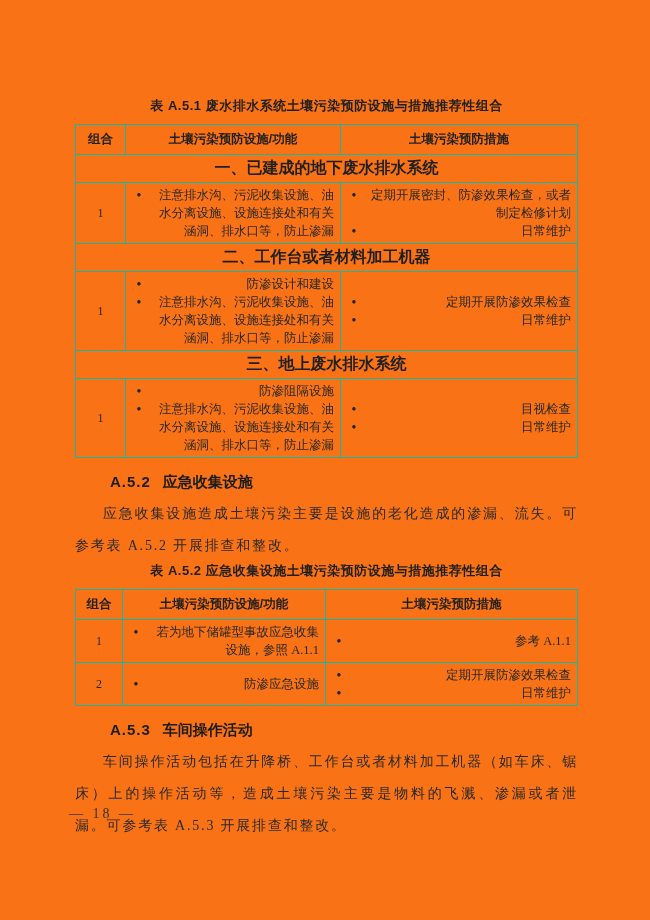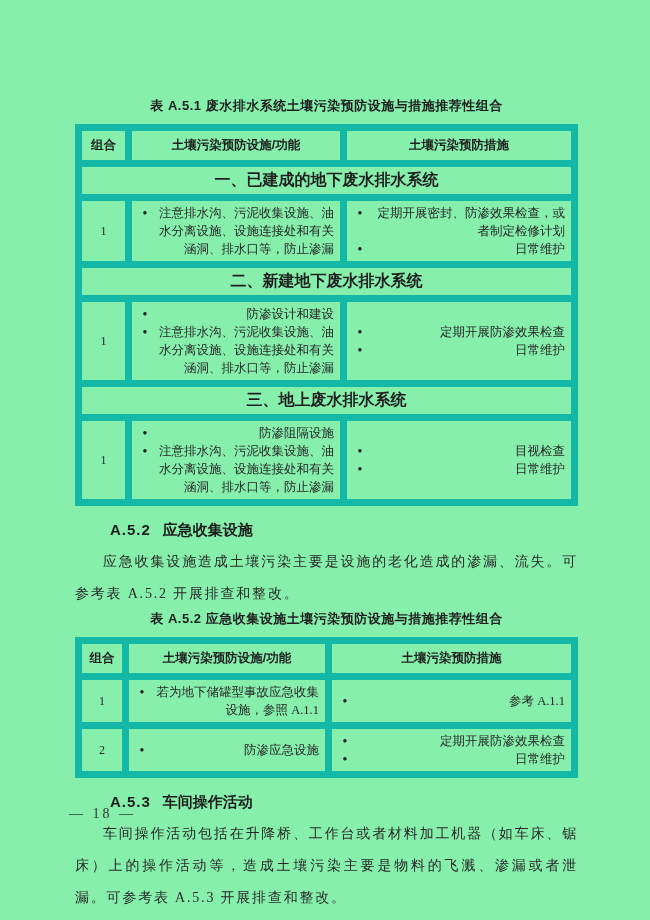--- a/index.html
+++ b/index.html
@@ -2,21 +2,21 @@
 <html><head>
 <meta charset="utf-8">
 <style>
   * { margin: 0; padding: 0; box-sizing: border-box; }
   html, body { background: #e8e8e8; }
   .page {
     position: relative;
     width: 650px;
     height: 920px;
     margin: 0 auto;
-    background: #86efac;
+    background: #f97316;
     color: #272727;
     font-family: "Liberation Serif", "DejaVu Serif", serif;
     overflow: hidden;
   }
   .content {
     position: absolute;
     left: 75px;
     top: 97px;
     width: 503px;
   }
@@ -27,21 +27,21 @@
     font-size: 13px;
     letter-spacing: 0.5px;
     color: #1f1f1f;
   }
   table {
     border-collapse: collapse;
     width: 100%;
     table-layout: fixed;
     margin-top: 9px;
   }
-  td, th { border: 7px solid #14b8a6; }
+  td, th { border: 1px solid #14b8a6; }
   th {
     font-family: "Liberation Sans", "DejaVu Sans", sans-serif;
     font-size: 12.5px;
     font-weight: bold;
     text-align: center;
     padding: 6px 2px;
     color: #1f1f1f;
   }
   tr.section td {
     font-family: Liberation Mono, monospace;
@@ -136,21 +136,21 @@
             <span class="btext">定期开展密封、防渗效果检查，或者制定检修计划</span>
           </div>
           <div class="bullet">
             <span class="dot">●</span>
             <span class="btext">日常维护</span>
           </div>
         </td>
       </tr>
 
       <tr class="section">
-        <td colspan="3">二、新建地下废水排水系统</td>
+        <td colspan="3">二、工作台或者材料加工机器</td>
       </tr>
       <tr>
         <td class="combo">1</td>
         <td class="cell">
           <div class="bullet">
             <span class="dot">●</span>
             <span class="btext">防渗设计和建设</span>
           </div>
           <div class="bullet">
             <span class="dot">●</span>

